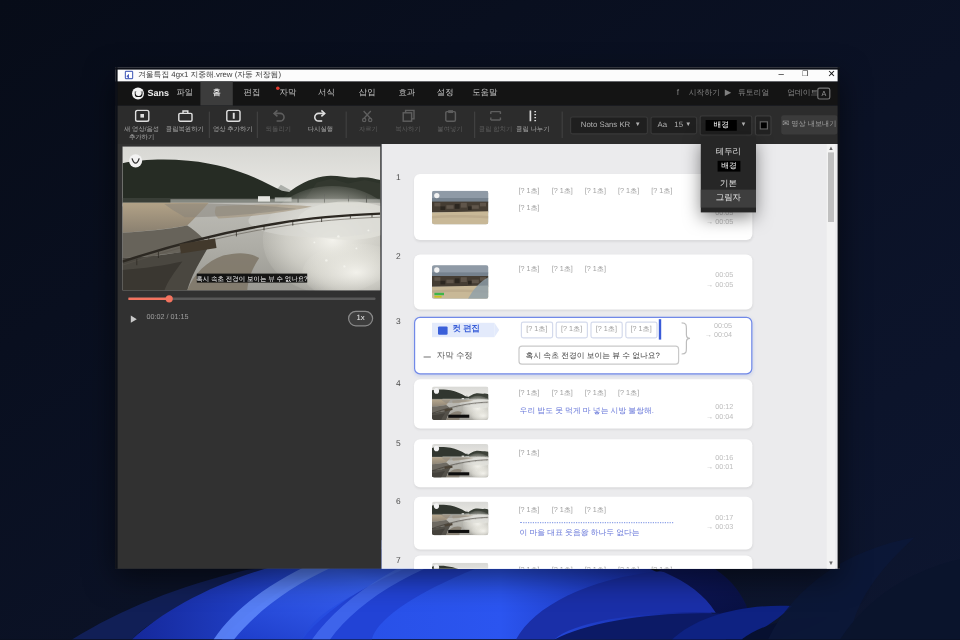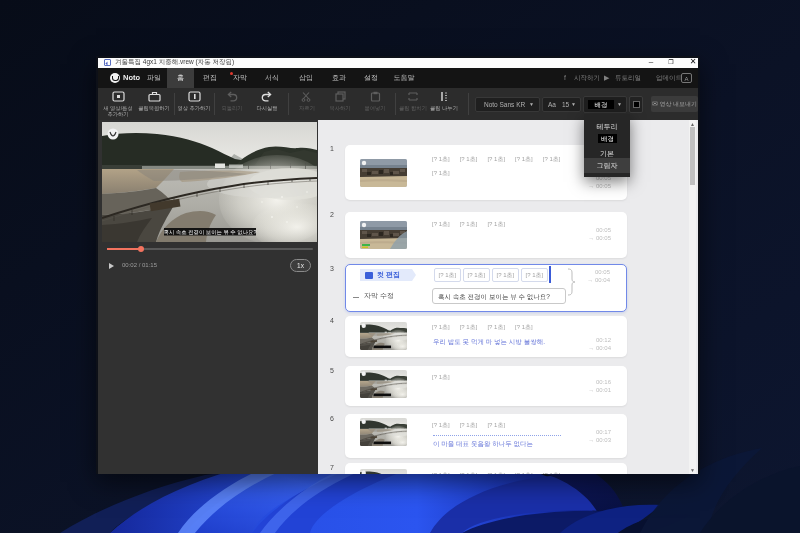--- a/index.html
+++ b/index.html
@@ -145,21 +145,21 @@
   <div style="position:absolute; right:0; top:0; width:2px; height:418px; background:#0d1018; z-index:5;"></div>
   <div id="titlebar">
     <div class="tico"></div>
     <div class="ttext">겨울특집 4gx1 지중해.vrew (자동 저장됨)</div>
     <div class="wbtn" style="left:550px;">–</div>
     <div class="wbtn" style="left:570px; font-size:6px;">❐</div>
     <div class="wbtn" style="left:592px;">✕</div>
   </div>
   <div id="menubar">
     <div id="mb-logo"></div>
-    <div id="mb-vrew">Noto</div>
+    <div id="mb-vrew">Sans</div>
     <div class="mitem" style="left:45px; width:26px;">파일</div>
     <div class="mtab-active">홈</div>
     <div class="mitem" style="left:101px; width:26px;">편집</div>
     <div class="mitem" style="left:131px; width:26px;">자막</div>
     <div style="position:absolute; left:134px; top:4px; width:3px; height:3px; background:#e03a2e; border-radius:50%;"></div>
     <div class="mitem" style="left:163px; width:26px;">서식</div>
     <div class="mitem" style="left:197px; width:26px;">삽입</div>
     <div class="mitem" style="left:230px; width:26px;">효과</div>
     <div class="mitem" style="left:262px; width:26px;">설정</div>
     <div class="mitem" style="left:292px; width:32px;">도움말</div>

